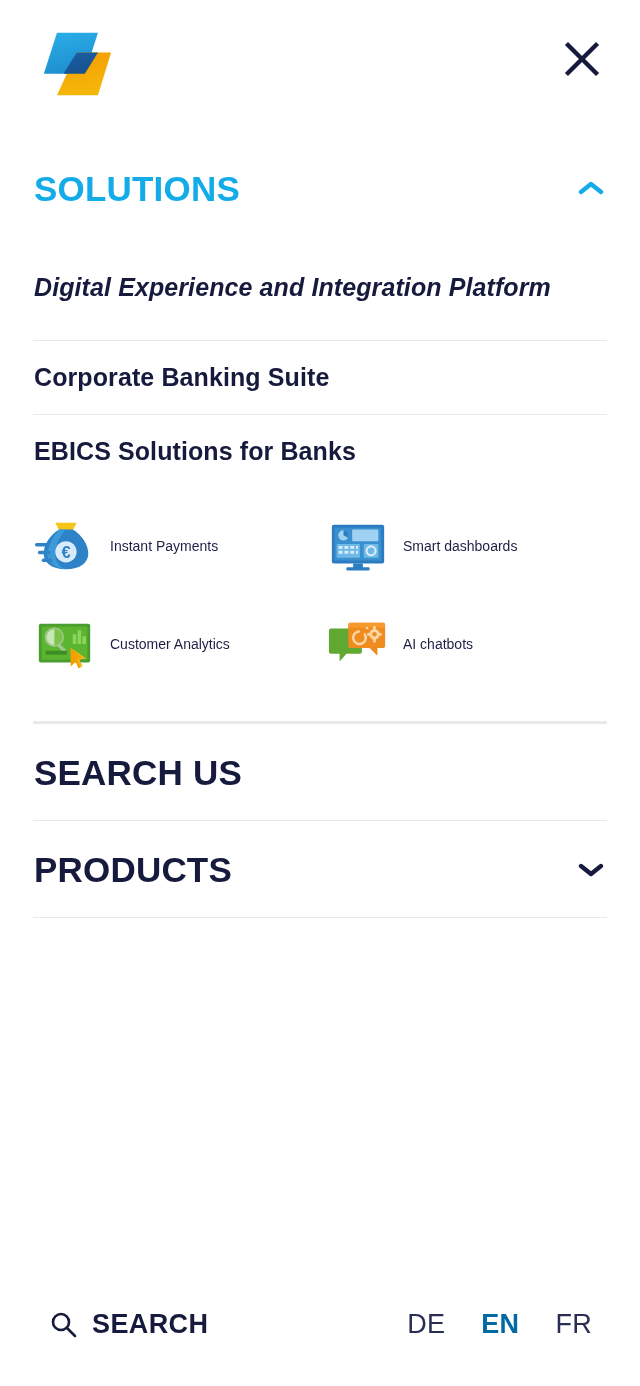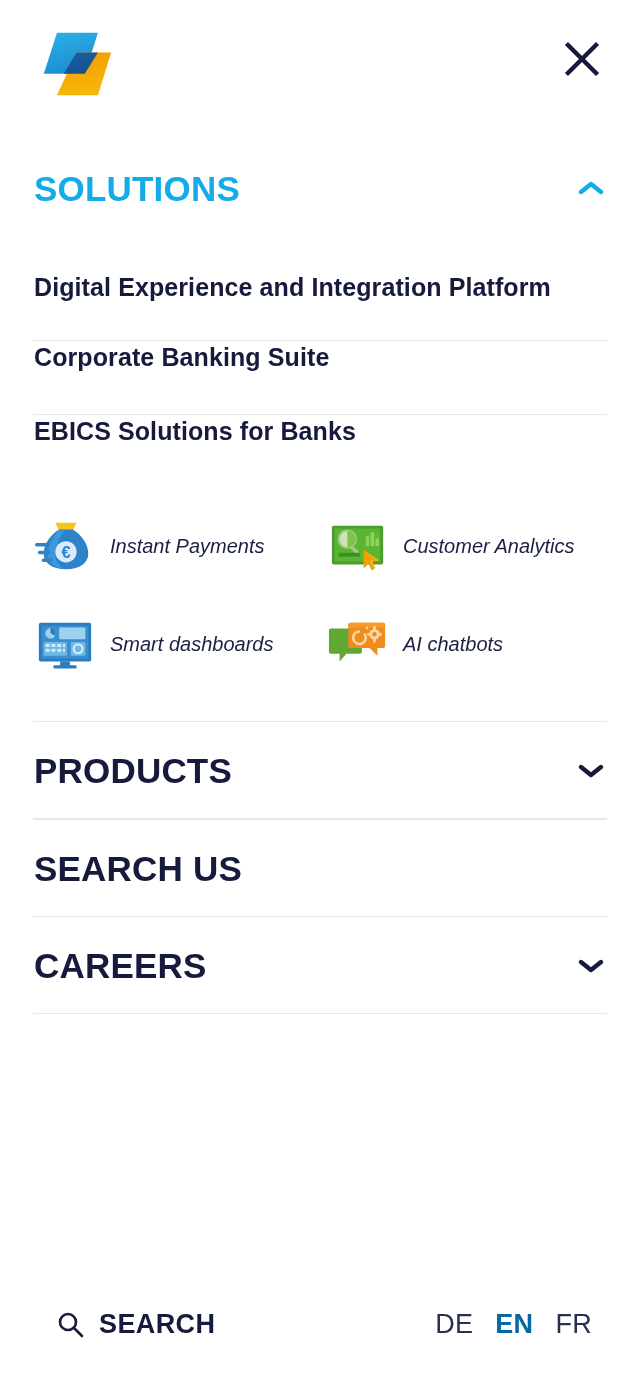--- a/index.html
+++ b/index.html
@@ -93,32 +93,32 @@
     flex: 0 0 auto;
     cursor: pointer;
   }
 
   
   .sub-list { padding: 0; margin: 0; list-style: none; }
   .sub-row {
     padding: 0 34px;
     box-sizing: border-box;
     display: flex;
-    align-items: flex-start;
+    align-items: center;
     min-height: 73px;
     cursor: pointer;
   }
   .sub-label {
     font-size: 25px;
     font-weight: bold;
     color: #161a3c;
     line-height: 1.33;
     letter-spacing: 0.1px;
   }
-  .sub-row.tall { min-height: 104px; align-items: center; }
+  .sub-row.tall { min-height: 104px; align-items: center; font-style: italic; }
 
   
   .tiles {
     display: grid;
     grid-template-columns: 293px 1fr;
     padding: 19px 34px 0 34px;
     box-sizing: border-box;
     row-gap: 20px;
   }
   .tile {
@@ -128,32 +128,31 @@
     cursor: pointer;
     min-height: 78px;
   }
   .tile-icon {
     width: 62px;
     height: 62px;
     flex: 0 0 auto;
     display: block;
   }
   .tile-label {
-    font-size: 20px;
+    font-size: 14px;
     color: #1d2045;
     line-height: 1.3;
     font-weight: normal;
-    font-style: italic;
   }
   .tiles-spacer { height: 38px; }
 
   
   .menu-footer {
     position: absolute;
-    left: 7px;
+    left: 0;
     right: 0;
     bottom: 0;
     height: 124px;
     display: flex;
     align-items: center;
     justify-content: space-between;
     padding: 0 48px;
     box-sizing: border-box;
     text-align: right;
   }
@@ -165,21 +164,21 @@
   }
   .search-label {
     font-size: 27px;
     font-weight: bold;
     letter-spacing: 0.4px;
     color: #161a3c;
   }
   .lang-switch {
     display: flex;
     align-items: center;
-    gap: 22px;
+    gap: 36px;
   }
   .lang-item {
     font-size: 27px;
     color: #2a2e52;
     letter-spacing: 0.3px;
     cursor: pointer;
     font-weight: normal;
   }
   .lang-item.active {
     font-weight: bold;
@@ -258,40 +257,20 @@
             <path d="M22 8 h22 l-4 8 h-14 z" fill="#f5c518"></path>
             <path d="M26 15 h14 c10 6 16 16 16 25 c0 9-8 16-23 16 c-15 0-23-7-23-16 c0-9 6-19 16-25 z" fill="#2e82c8"></path>
             <path d="M26 15 h7 c-7 7-11 17-11 26 c0 7 4 13 12 15 c-13-1-20-7-20-15 c0-9 6-19 12-26 z" fill="#3d9ad9"></path>
             <circle cx="33" cy="38" r="11" fill="#e8f4fc" opacity="0.92"></circle>
             <text x="33" y="44" font-family="Liberation Sans, sans-serif" font-size="17" font-weight="bold" fill="#2e82c8" text-anchor="middle">€</text>
             <rect x="1" y="29" width="15" height="3.4" rx="1.7" fill="#2e82c8"></rect>
             <rect x="4" y="37" width="13" height="3.4" rx="1.7" fill="#2e82c8"></rect>
             <rect x="8" y="45" width="11" height="3.4" rx="1.7" fill="#2e82c8"></rect>
           </svg>
           <span class="tile-label">Instant Payments</span>
-        </div>
-
-        <div class="tile">
-          <svg class="tile-icon" viewBox="0 0 64 64" xmlns="http://www.w3.org/2000/svg" aria-hidden="true">
-            <rect x="5" y="11" width="53" height="40" rx="2" fill="#4a9e2f"></rect>
-            <rect x="8" y="14" width="47" height="34" fill="#5cb531"></rect>
-            <g fill="#8cd45e">
-              <rect x="40" y="22" width="3.6" height="10"></rect>
-              <rect x="45" y="18" width="3.6" height="14"></rect>
-              <rect x="50" y="24" width="3.6" height="8"></rect>
-            </g>
-            <circle cx="21" cy="25" r="9" fill="#cfe9bd" opacity="0.95"></circle>
-            <circle cx="21" cy="25" r="9" fill="none" stroke="#9fc98a" stroke-width="2"></circle>
-            <path d="M21 16.4 a8.6 8.6 0 0 1 0 17.2 z" fill="#7cc24d"></path>
-            <rect x="25.5" y="31" width="11" height="3.6" rx="1.8" transform="rotate(42 25.5 31)" fill="#9fc98a"></rect>
-            <rect x="12" y="39" width="22" height="4" fill="#3f8c27"></rect>
-            <path d="M38 36 L38 55 L43 50 L46 57 L50 55 L47 48 L54 47 Z" fill="#f7b618"></path>
-            <path d="M38 36 L38 55 L43 50 L46 57 L48 56 L44 47 L50 46.6 Z" fill="#f5a000"></path>
-          </svg>
-          <span class="tile-label">Customer Analytics</span>
         </div>
 
         <div class="tile">
           <svg class="tile-icon" viewBox="0 0 64 64" xmlns="http://www.w3.org/2000/svg" aria-hidden="true">
             <rect x="5" y="10" width="54" height="40" rx="2" fill="#2b7cc0"></rect>
             <rect x="8" y="13" width="48" height="34" fill="#3a90cf"></rect>
             <circle cx="17" cy="21" r="5.4" fill="#9fd2f2"></circle>
             <path d="M17 21 L17 15.6 A5.4 5.4 0 0 1 21.8 23.6 Z" fill="#2b7cc0"></path>
             <rect x="26" y="15" width="27" height="12" rx="1" fill="#9fd2f2"></rect>
             <rect x="10" y="30" width="24" height="14" rx="1" fill="#6fb9e8"></rect>
@@ -308,20 +287,40 @@
             <rect x="38" y="30" width="15" height="14" rx="1" fill="#6fb9e8"></rect>
             <circle cx="45.5" cy="37" r="4.6" fill="none" stroke="#d8ecfa" stroke-width="2.2"></circle>
             <rect x="27" y="50" width="10" height="5" fill="#2b7cc0"></rect>
             <rect x="20" y="54" width="24" height="3.4" rx="1.3" fill="#2b7cc0"></rect>
           </svg>
           <span class="tile-label">Smart dashboards</span>
         </div>
 
         <div class="tile">
           <svg class="tile-icon" viewBox="0 0 64 64" xmlns="http://www.w3.org/2000/svg" aria-hidden="true">
+            <rect x="5" y="11" width="53" height="40" rx="2" fill="#4a9e2f"></rect>
+            <rect x="8" y="14" width="47" height="34" fill="#5cb531"></rect>
+            <g fill="#8cd45e">
+              <rect x="40" y="22" width="3.6" height="10"></rect>
+              <rect x="45" y="18" width="3.6" height="14"></rect>
+              <rect x="50" y="24" width="3.6" height="8"></rect>
+            </g>
+            <circle cx="21" cy="25" r="9" fill="#cfe9bd" opacity="0.95"></circle>
+            <circle cx="21" cy="25" r="9" fill="none" stroke="#9fc98a" stroke-width="2"></circle>
+            <path d="M21 16.4 a8.6 8.6 0 0 1 0 17.2 z" fill="#7cc24d"></path>
+            <rect x="25.5" y="31" width="11" height="3.6" rx="1.8" transform="rotate(42 25.5 31)" fill="#9fc98a"></rect>
+            <rect x="12" y="39" width="22" height="4" fill="#3f8c27"></rect>
+            <path d="M38 36 L38 55 L43 50 L46 57 L50 55 L47 48 L54 47 Z" fill="#f7b618"></path>
+            <path d="M38 36 L38 55 L43 50 L46 57 L48 56 L44 47 L50 46.6 Z" fill="#f5a000"></path>
+          </svg>
+          <span class="tile-label">Customer Analytics</span>
+        </div>
+
+        <div class="tile">
+          <svg class="tile-icon" viewBox="0 0 64 64" xmlns="http://www.w3.org/2000/svg" aria-hidden="true">
             <path d="M4 16 h30 a2 2 0 0 1 2 2 v22 a2 2 0 0 1-2 2 h-14 l-7 8 v-8 h-9 a2 2 0 0 1-2-2 v-22 a2 2 0 0 1 2-2 z" fill="#61a832"></path>
             <path d="M24 10 h34 a2 2 0 0 1 2 2 v22 a2 2 0 0 1-2 2 h-6 v8 l-8-8 h-20 a2 2 0 0 1-2-2 v-22 a2 2 0 0 1 2-2 z" fill="#f08c1e"></path>
             <path d="M24 10 h34 a2 2 0 0 1 2 2 v3 h-38 v-3 a2 2 0 0 1 2-2 z" fill="#f59a2e"></path>
             <g fill="none" stroke="#fbd7a8" stroke-width="2.6" stroke-linecap="round">
               <path d="M33 19 a6.5 6.5 0 1 0 6 3"></path>
             </g>
             <path d="M39 16 l3-2 l1 3 z" fill="#fbd7a8"></path>
             <g fill="#fbd7a8">
               <circle cx="49" cy="22" r="5.4"></circle>
             </g>
@@ -334,47 +333,37 @@
             </g>
           </svg>
           <span class="tile-label">AI chatbots</span>
         </div>
       </div>
       <div class="tiles-spacer"></div>
     </li>
 
     <div class="divider"></div>
 
-    <li class="nav-block">
-      <div class="nav-row">
-        <span class="nav-label">PRODUCTS</span>
-        <span class="chev">
-          <svg width="26" height="16" viewBox="0 0 26 16" xmlns="http://www.w3.org/2000/svg" aria-hidden="true">
-            <path d="M3 5 L13 13 L23 5" fill="none" stroke="#161a3c" stroke-width="4.4" stroke-linecap="round" stroke-linejoin="round"></path>
-          </svg>
-        </span>
-      </div>
-    </li>
 
     <div class="divider"></div>
 
 
     <div class="divider"></div>
 
     <li class="nav-block">
       <div class="nav-row">
         <span class="nav-label">SEARCH US</span>
       </div>
     </li>
 
     <div class="divider"></div>
 
     <li class="nav-block">
       <div class="nav-row">
-        <span class="nav-label">CAREERS</span>
+        <span class="nav-label">PRODUCTS</span>
         <span class="chev">
           <svg width="26" height="16" viewBox="0 0 26 16" xmlns="http://www.w3.org/2000/svg" aria-hidden="true">
             <path d="M3 5 L13 13 L23 5" fill="none" stroke="#161a3c" stroke-width="4.4" stroke-linecap="round" stroke-linejoin="round"></path>
           </svg>
         </span>
       </div>
     </li>
 
     <div class="divider"></div>
 

